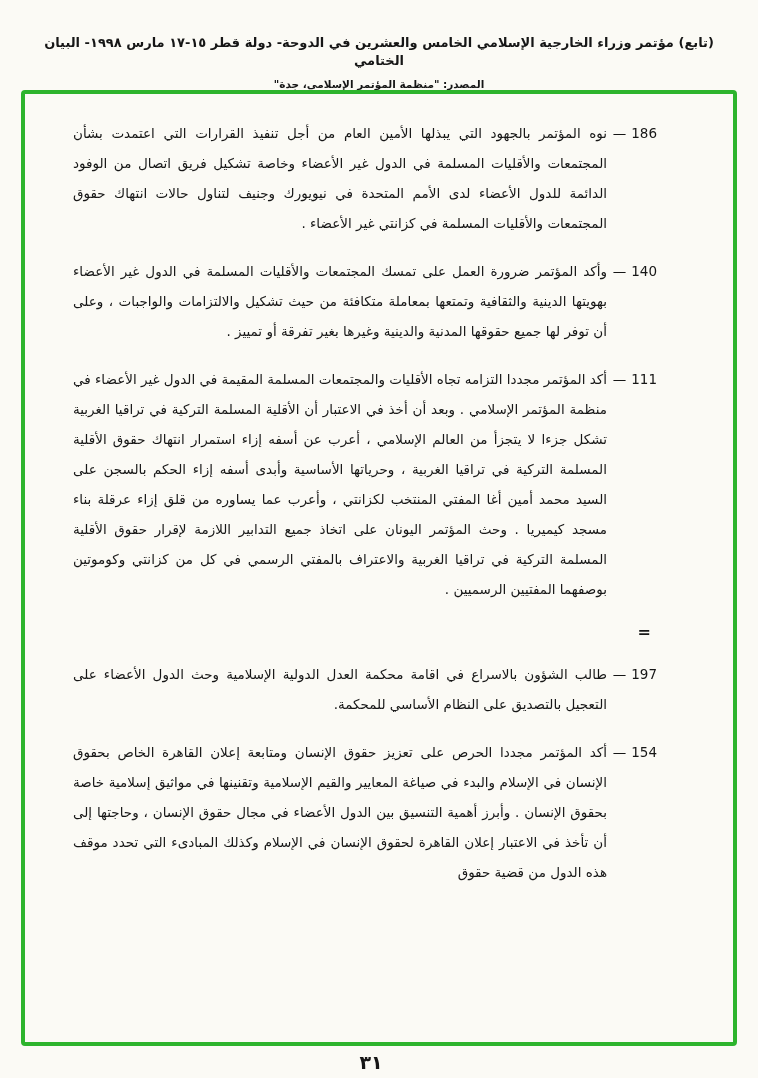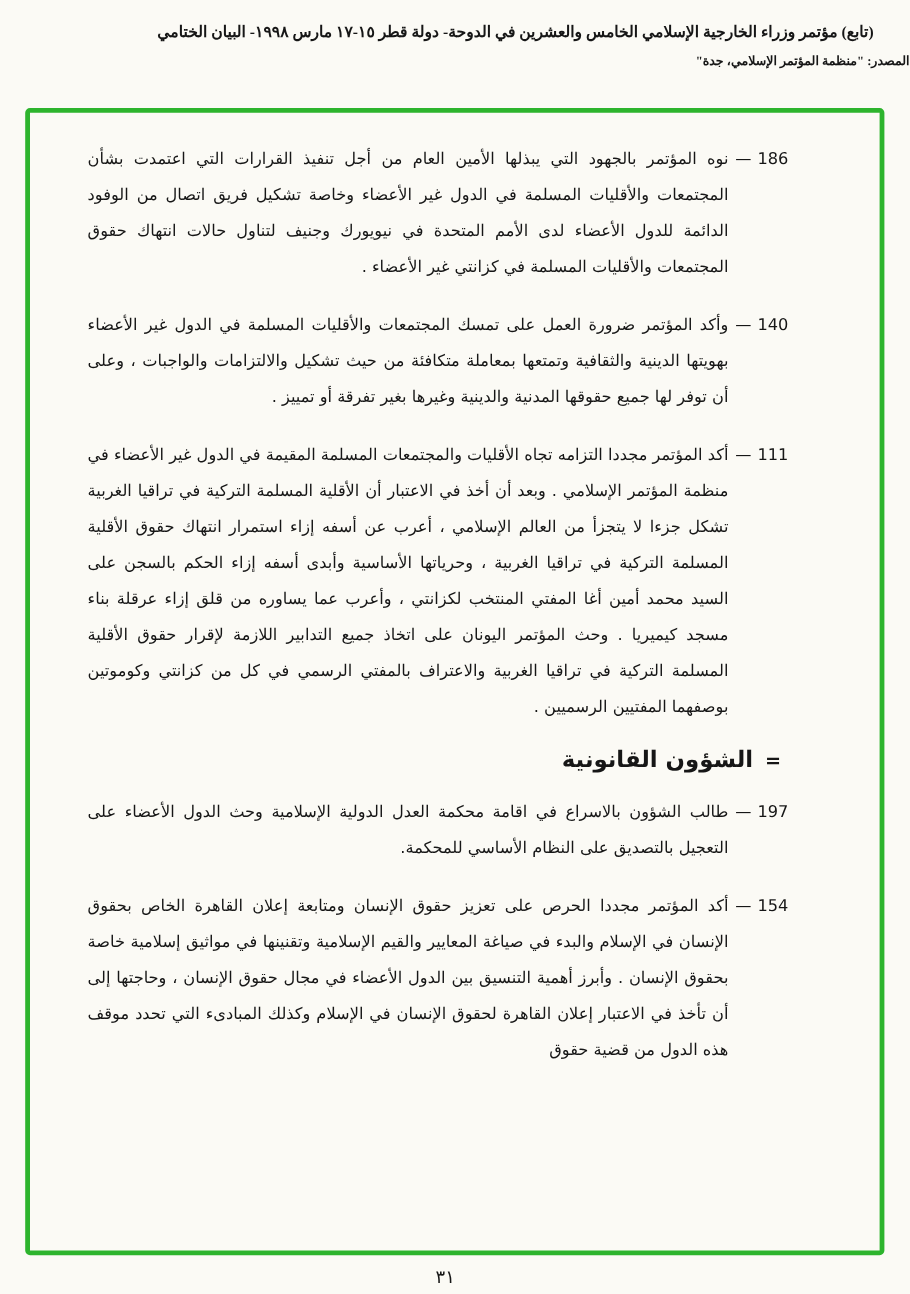--- a/index.html
+++ b/index.html
@@ -6,22 +6,22 @@
   html, body { margin: 0; padding: 0; }
   body {
     width: 758px; height: 1078px;
     background: #fbfaf5;
     font-family: "DejaVu Sans", sans-serif;
     color: #161616;
     position: relative;
     overflow: hidden;
   }
   .header {
-    position: absolute; top: 18px; left: 0; right: 0;
-    direction: rtl; font-family: Liberation Serif, serif;
+    position: absolute; top: 34px; left: 0; right: 0;
+    text-align: center; direction: rtl;
   }
   .header-title { font-size: 13px; font-weight: bold; line-height: 1.4; padding: 0 30px; }
   .header-source { margin-top: 8px; font-size: 10.5px; font-weight: bold; }
   .content-frame {
     position: absolute; top: 90px; left: 21px; right: 21px; bottom: 32px;
     border: 4px solid #2db42d; border-radius: 4px;
     padding: 24px 76px 14px 48px;
     direction: rtl;
     overflow: hidden;
     background: transparent;
@@ -44,21 +44,21 @@
   }
   .section-row {
     display: flex; align-items: center; gap: 10px;
     direction: rtl;
     margin: 12px 6px 18px 0;
     font-weight: bold; font-size: 19px;
   }
   .section-marker { font-size: 16px; font-weight: bold; }
   .footer {
     position: absolute; bottom: 5px; left: 0; right: 16px;
-    text-align: center; font-weight: normal; font-size: 15px;
+    text-align: center; font-weight: bold; font-size: 19px;
   }
 </style>
 </head>
 <body>
 
 <div>
 
   <div class="header">
     <div class="header-title">(تابع) مؤتمر وزراء الخارجية الإسلامي الخامس والعشرين في الدوحة- دولة قطر ١٥-١٧ مارس ١٩٩٨- البيان الختامي</div>
     <div class="header-source">المصدر: "منظمة المؤتمر الإسلامي، جدة"</div>
@@ -85,21 +85,20 @@
     <div class="para">
       <div class="para-num">
         <span>111</span>
         <span>—</span>
       </div>
       <div class="para-text">أكد المؤتمر مجددا التزامه تجاه الأقليات والمجتمعات المسلمة المقيمة في الدول غير الأعضاء في منظمة المؤتمر الإسلامي . وبعد أن أخذ في الاعتبار أن الأقلية المسلمة التركية في تراقيا الغربية تشكل جزءا لا يتجزأ من العالم الإسلامي ، أعرب عن أسفه إزاء استمرار انتهاك حقوق الأقلية المسلمة التركية في تراقيا الغربية ، وحرياتها الأساسية وأبدى أسفه إزاء الحكم بالسجن على السيد محمد أمين أغا المفتي المنتخب لكزانتي ، وأعرب عما يساوره من قلق إزاء عرقلة بناء مسجد كيميريا . وحث المؤتمر اليونان على اتخاذ جميع التدابير اللازمة لإقرار حقوق الأقلية المسلمة التركية في تراقيا الغربية والاعتراف بالمفتي الرسمي في كل من كزانتي وكوموتين بوصفهما المفتيين الرسميين .</div>
     </div>
 
     <div class="section-row">
       <span class="section-marker">=</span>
-      <span>الشؤون القانونية</span>
     </div>
 
     <div class="para">
       <div class="para-num">
         <span>197</span>
         <span>—</span>
       </div>
       <div class="para-text">طالب الشؤون بالاسراع في اقامة محكمة العدل الدولية الإسلامية وحث الدول الأعضاء على التعجيل بالتصديق على النظام الأساسي للمحكمة.</div>
     </div>
 

